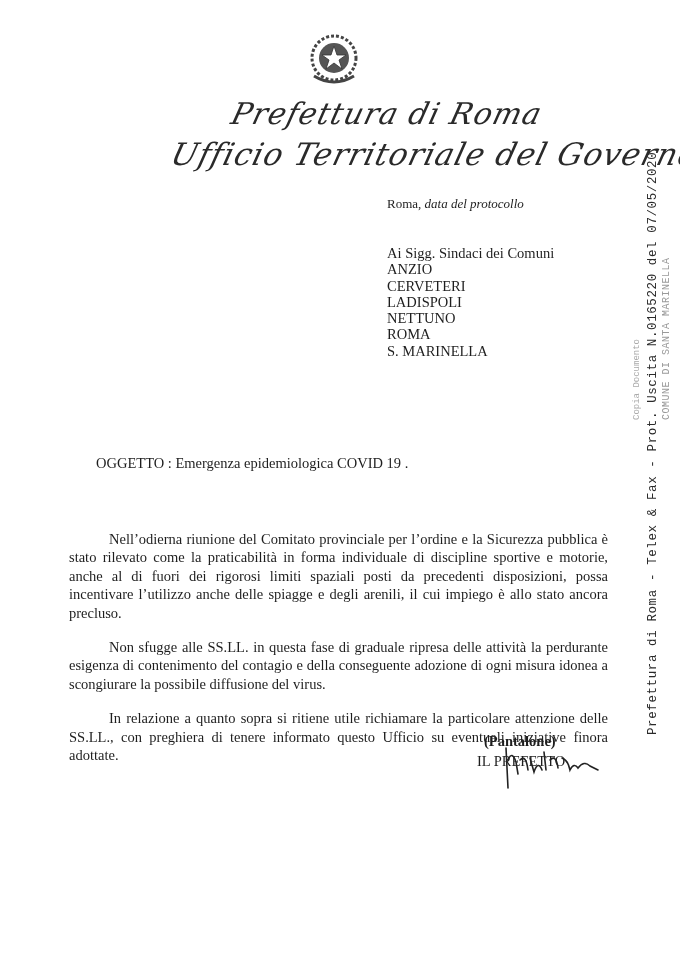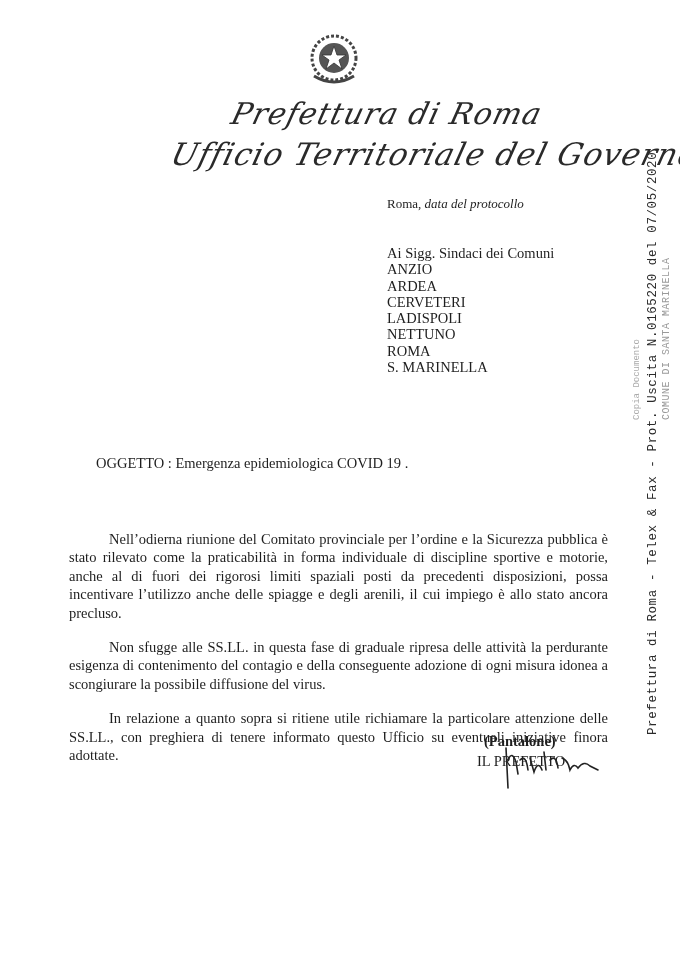--- a/index.html
+++ b/index.html
@@ -41,21 +41,20 @@
 <div class="script l2">Ufficio Territoriale del Governo</div>
 
 <div class="place-date">
   <span>Roma,</span>
   <i>data del protocollo</i>
 </div>
 
 <div class="recipients">
   <div>Ai Sigg. Sindaci dei Comuni</div>
   <div>ANZIO</div>
-  <div>ARDEA</div>
   <div>CERVETERI</div>
   <div>LADISPOLI</div>
   <div>NETTUNO</div>
   <div>ROMA</div>
   <div>S. MARINELLA</div>
 </div>
 
 <div class="subject">OGGETTO : Emergenza epidemiologica COVID 19 .</div>
 
 <div class="body">

